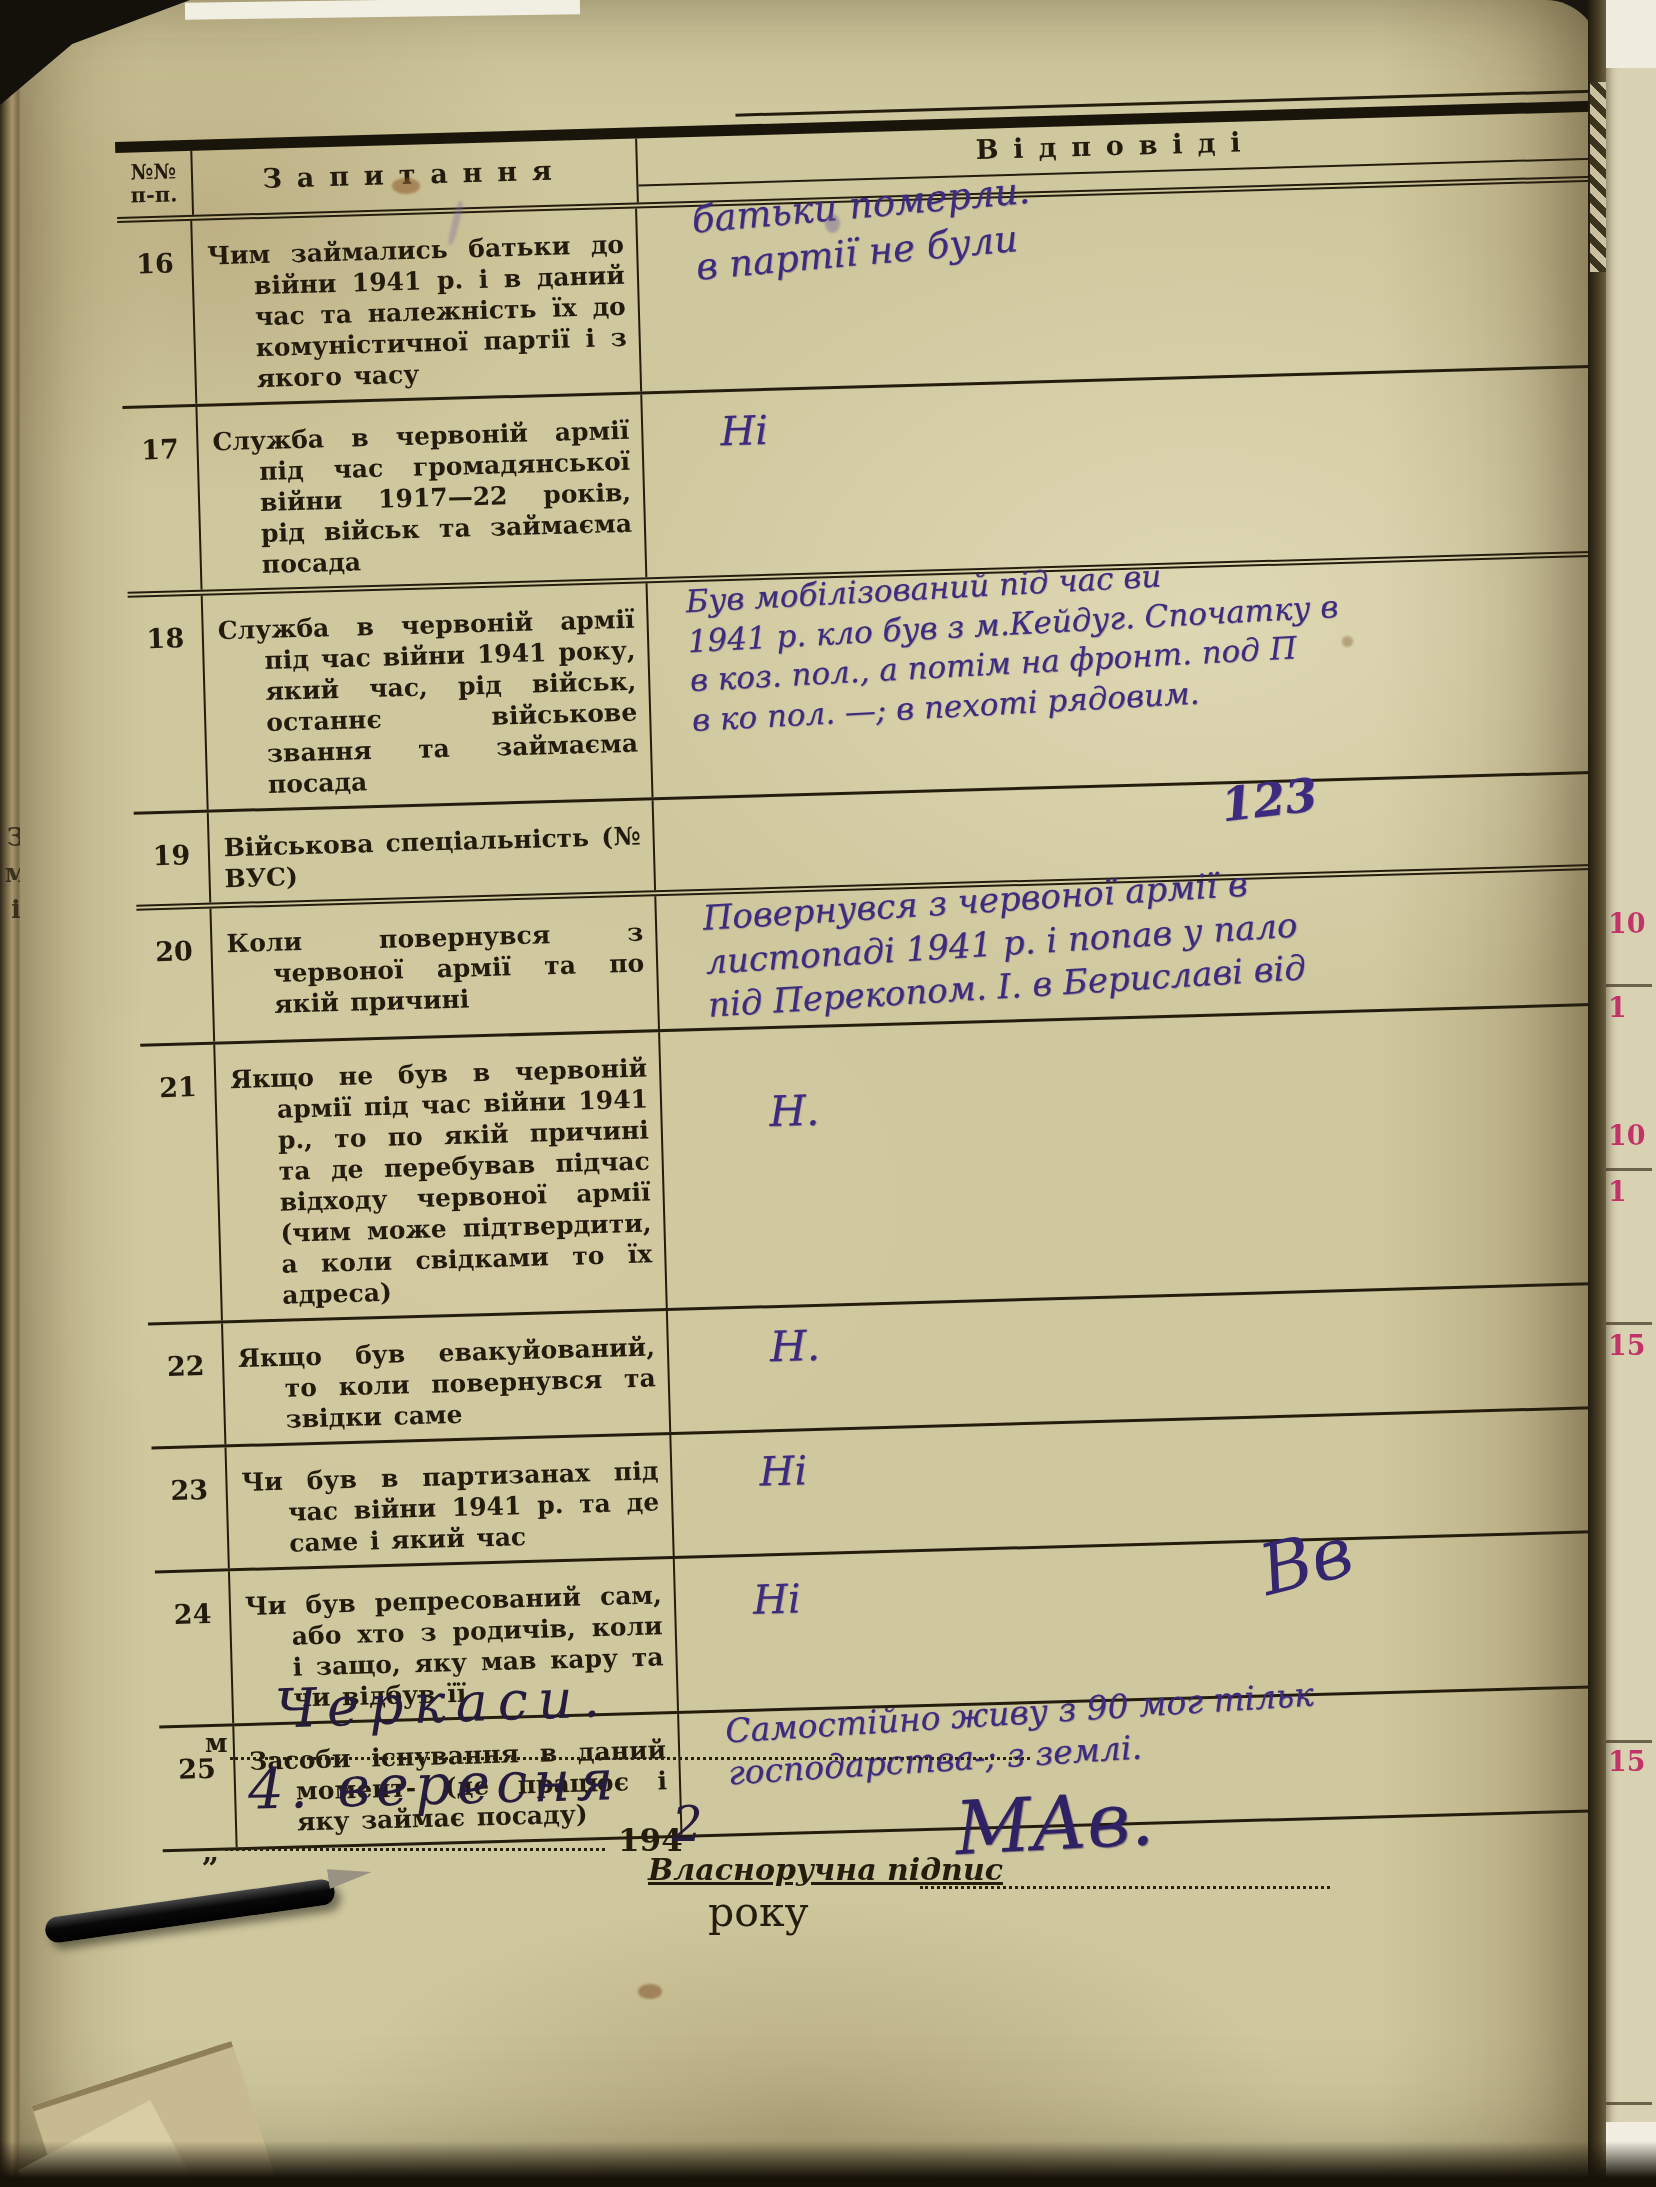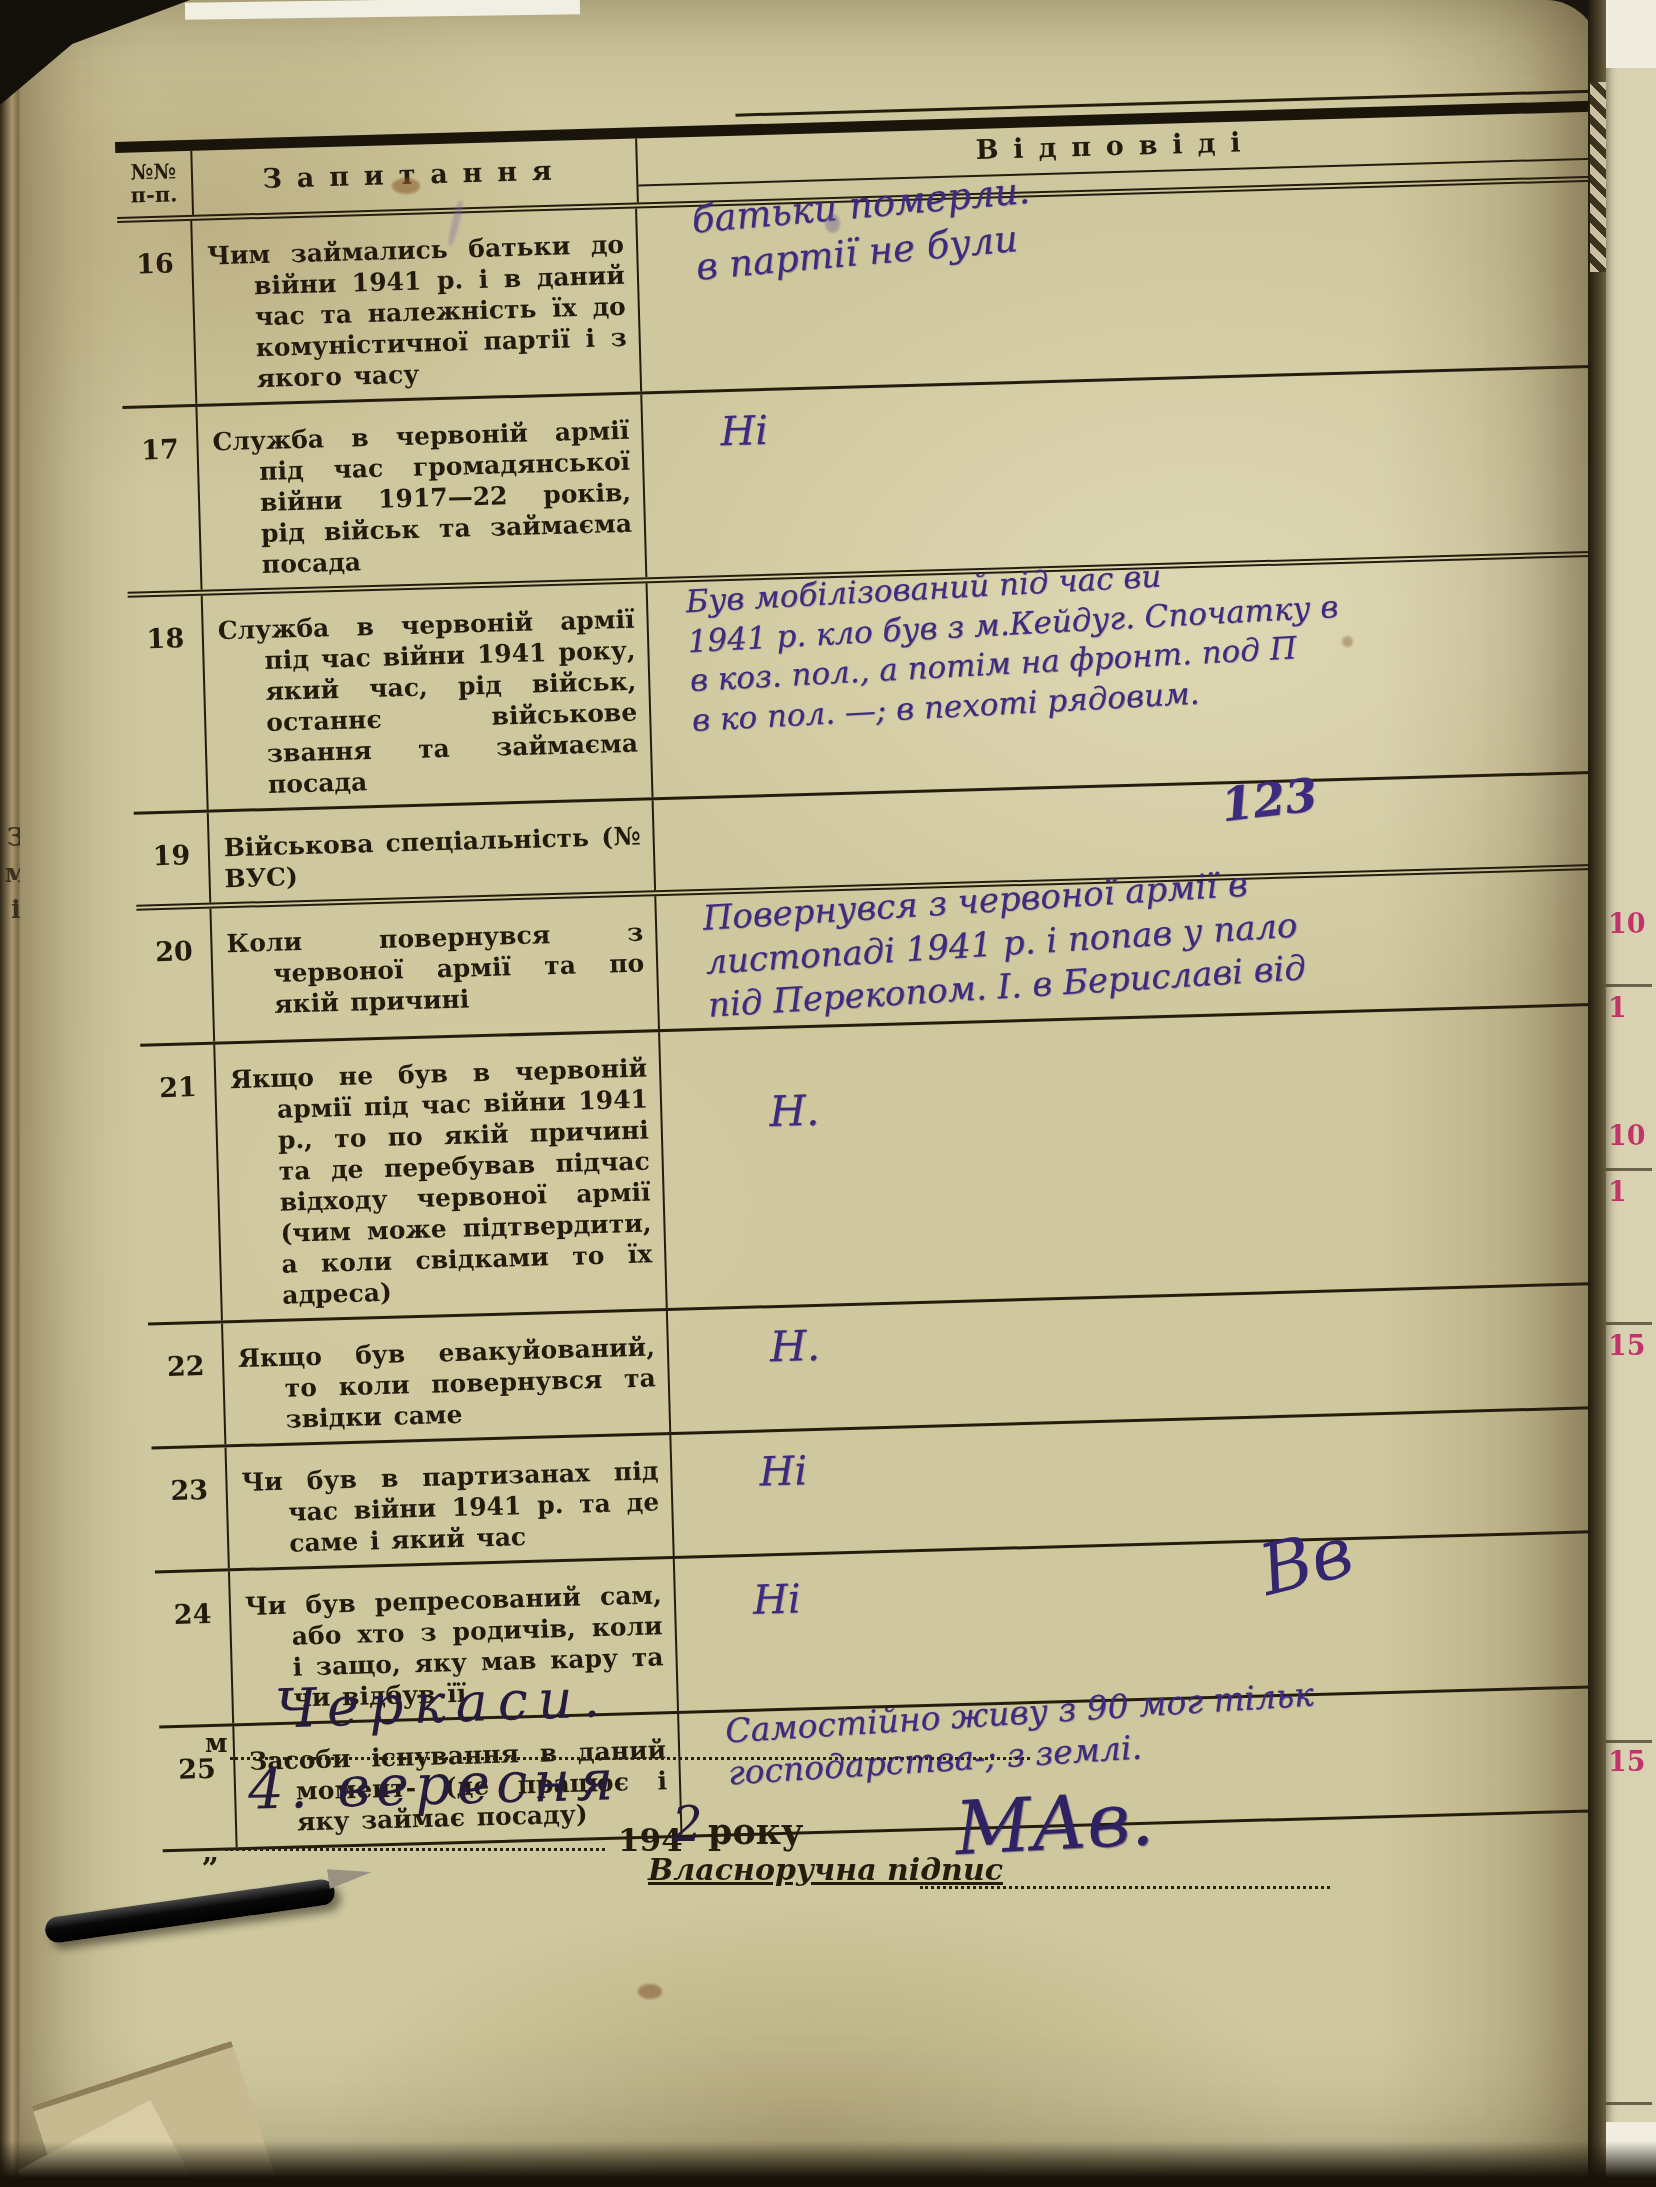--- a/index.html
+++ b/index.html
@@ -106,21 +106,21 @@
   .city-line{position:absolute;left:210px;top:1712px;width:800px;border-bottom:3px dotted #2a2210;height:45px;}
   .city-value{position:absolute;left:255px;top:1672px;font-family:"DejaVu Serif",serif;font-style:italic;
     font-size:54px;color:#241b3d;letter-spacing:10px;transform:rotate(-2deg);}
   .date-quote{position:absolute;left:182px;top:1834px;font-size:30px;font-weight:700;color:#241d0e;}
   .date-line{position:absolute;left:205px;top:1800px;width:380px;border-bottom:3px dotted #2a2210;height:48px;}
   .date-value{position:absolute;left:228px;top:1752px;font-family:"DejaVu Serif",serif;font-style:italic;
     font-size:56px;color:#241b3d;letter-spacing:6px;transform:rotate(-1.5deg);}
   .year-printed{position:absolute;left:598px;top:1822px;font-size:31px;font-weight:700;color:#241d0e;}
   .year-hand{position:absolute;left:652px;top:1796px;font-family:"DejaVu Serif",serif;font-style:italic;
     font-size:48px;color:#241b3d;}
-  .date-suffix{position:absolute;left:688px;top:1811px;font-size:35px;font-weight:700;color:#241d0e;}
+  .date-suffix{position:absolute;left:688px;top:1888px;font-size:41px;font-weight:400;color:#241d0e;}
   .sig-label{position:absolute;left:628px;top:1852px;font-size:30px;font-weight:700;font-style:italic;color:#241d0e;text-decoration:underline;}
   .sig-line{position:absolute;left:900px;top:1838px;width:410px;border-bottom:3px dotted #2a2210;height:48px;}
   .sig-value{position:absolute;left:935px;top:1780px;font-family:"DejaVu Serif",serif;font-style:italic;
     font-size:74px;color:#2e2164;transform:rotate(-3deg);text-shadow:1px 1px 1px rgba(40,28,90,.5);}
   .flourish{position:absolute;left:1240px;top:1520px;font-family:"DejaVu Serif",serif;font-style:italic;
     font-size:70px;color:#33256e;transform:rotate(-14deg);}
   .print-line{position:absolute;left:222px;top:2022px;font-size:23px;font-weight:700;color:#2a2315;
     letter-spacing:1.5px;text-shadow:.5px .5px 0 rgba(42,35,21,.4);}
 
   

